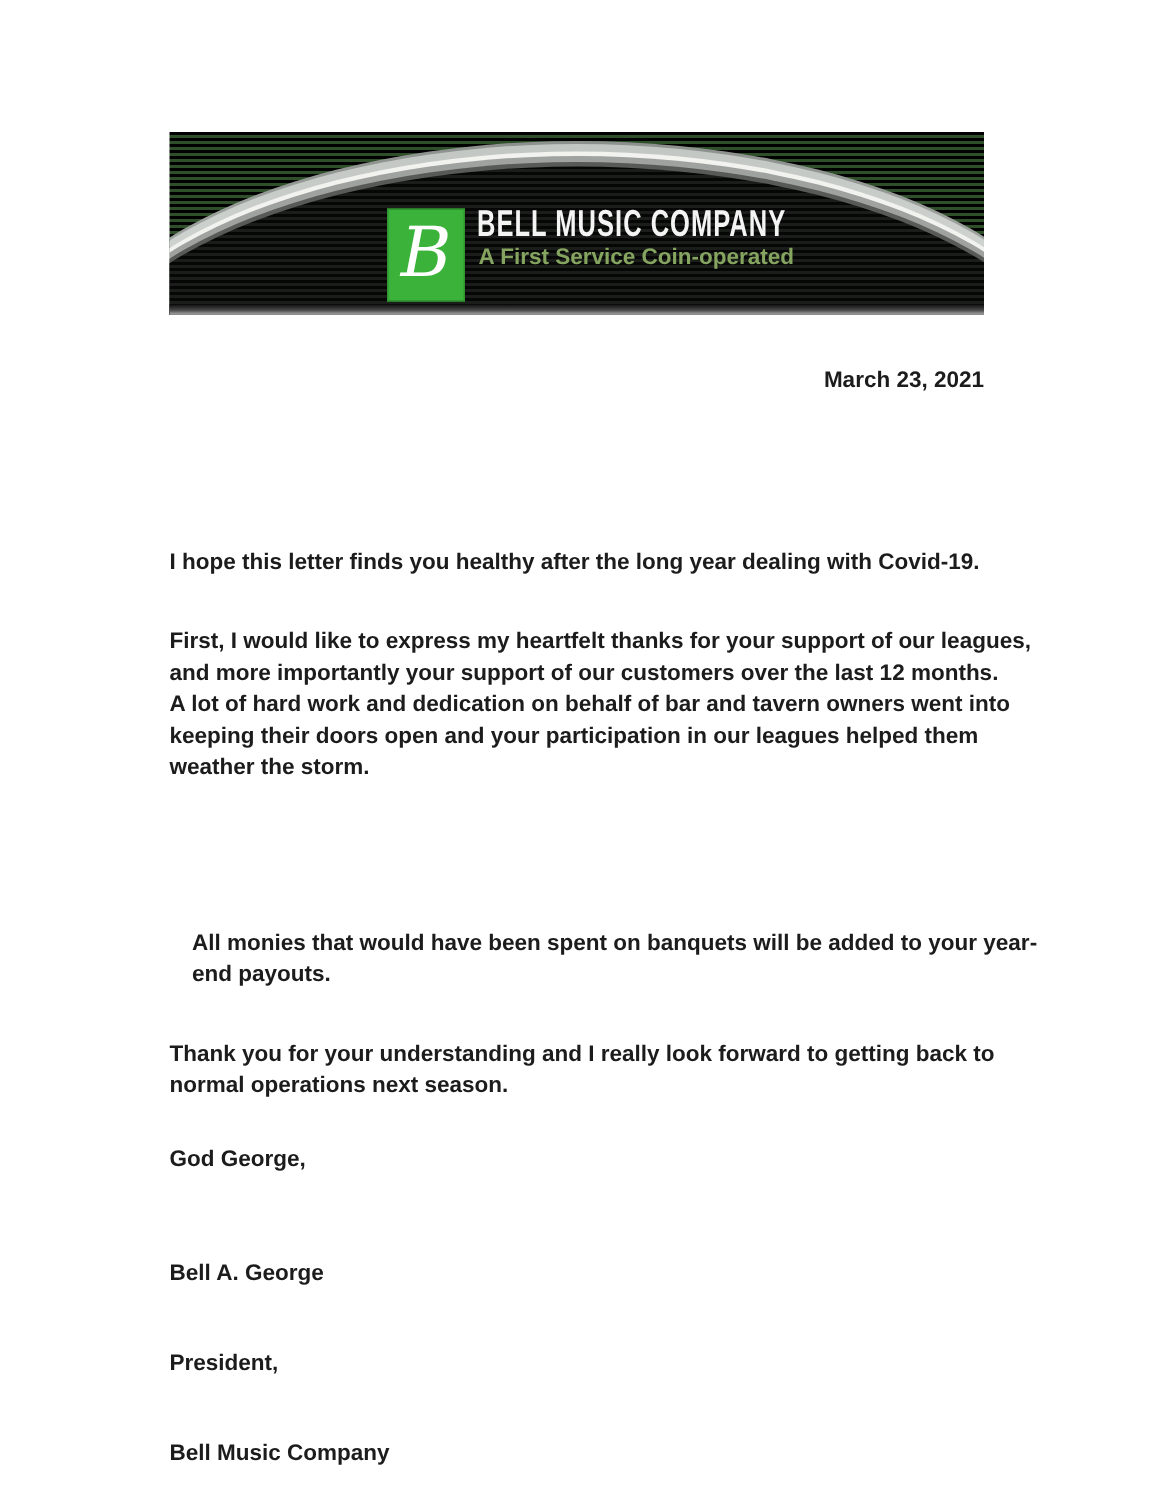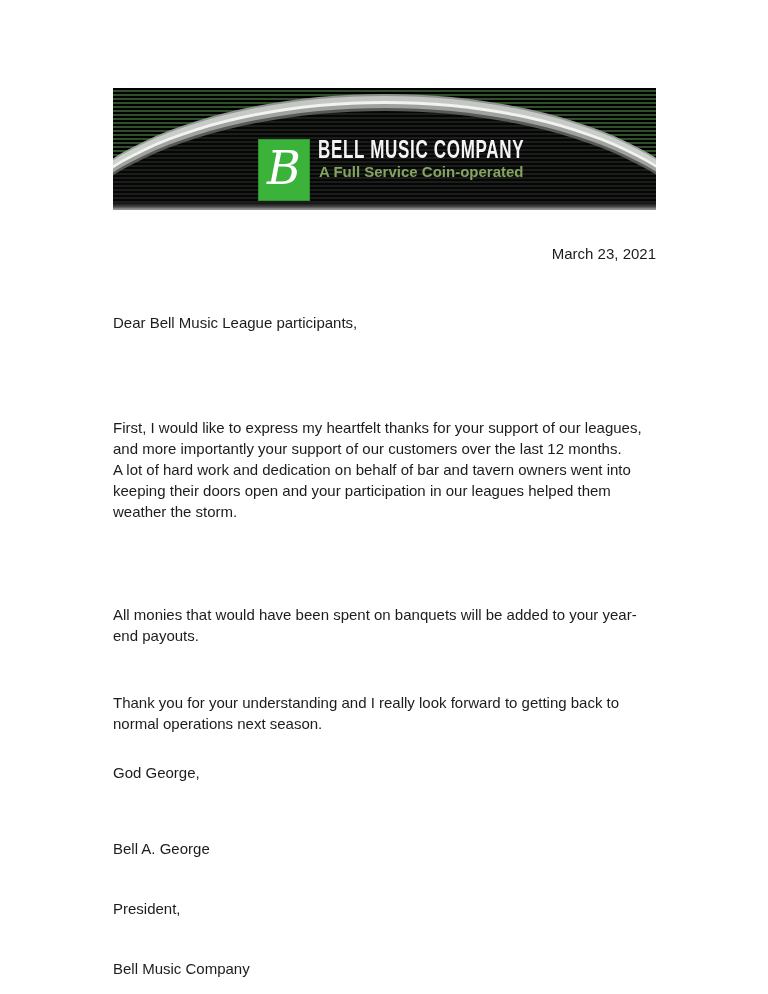--- a/index.html
+++ b/index.html
@@ -98,27 +98,28 @@
 
   
   .letter-block {
     position: absolute;
     left: 113px;
     width: 543px;
     font-size: 15px;
     line-height: 21px;
     white-space: pre;
     color: #1c1c1c;
+    font-weight: bold;
   }
   .date-line { top: 243px; text-align: right; }
   .b-salutation { top: 312px; }
   .b-p1 { top: 364px; }
   .b-p2 { top: 417px; }
   .b-p3 { top: 537px; }
-  .b-p4 { top: 604px; }
+  .b-p4 { top: 618px; margin-left: 15px; }
   .b-p5 { top: 692px; }
   .b-closing { top: 762px; }
   .b-signature { top: 799px; line-height: 20px; }
 </style>
 </head>
 <body>
 
 <div class="page">
 
   <div class="banner">
@@ -128,28 +129,28 @@
     <div class="arc arc-l4"></div>
     <div class="arc arc-l5"></div>
     <div class="dome"></div>
     <div class="banner-bevel"></div>
 
     <div class="logo-square">
       <span class="logo-letter">B</span>
     </div>
     <div class="company-name">BELL MUSIC COMPANY</div>
     <div class="tagline">
-      <div>A Full Service Coin-operated</div>
+      <div>A First Service Coin-operated</div>
     </div>
   </div>
 
   <div class="letter-block date-line">March 23, 2021</div>
 
-  <div class="letter-block b-salutation">Dear Bell Music League participants,</div>
 
+  <div class="letter-block b-p1">I hope this letter finds you healthy after the long year dealing with Covid-19.</div>
   <div class="letter-block b-p2">First, I would like to express my heartfelt thanks for your support of our leagues,
 and more importantly your support of our customers over the last 12 months.
 A lot of hard work and dedication on behalf of bar and tavern owners went into
 keeping their doors open and your participation in our leagues helped them
 weather the storm.</div>
   <div class="letter-block b-p4">All monies that would have been spent on banquets will be added to your year-
 end payouts.</div>
   <div class="letter-block b-p5">Thank you for your understanding and I really look forward to getting back to
 normal operations next season.</div>
 

